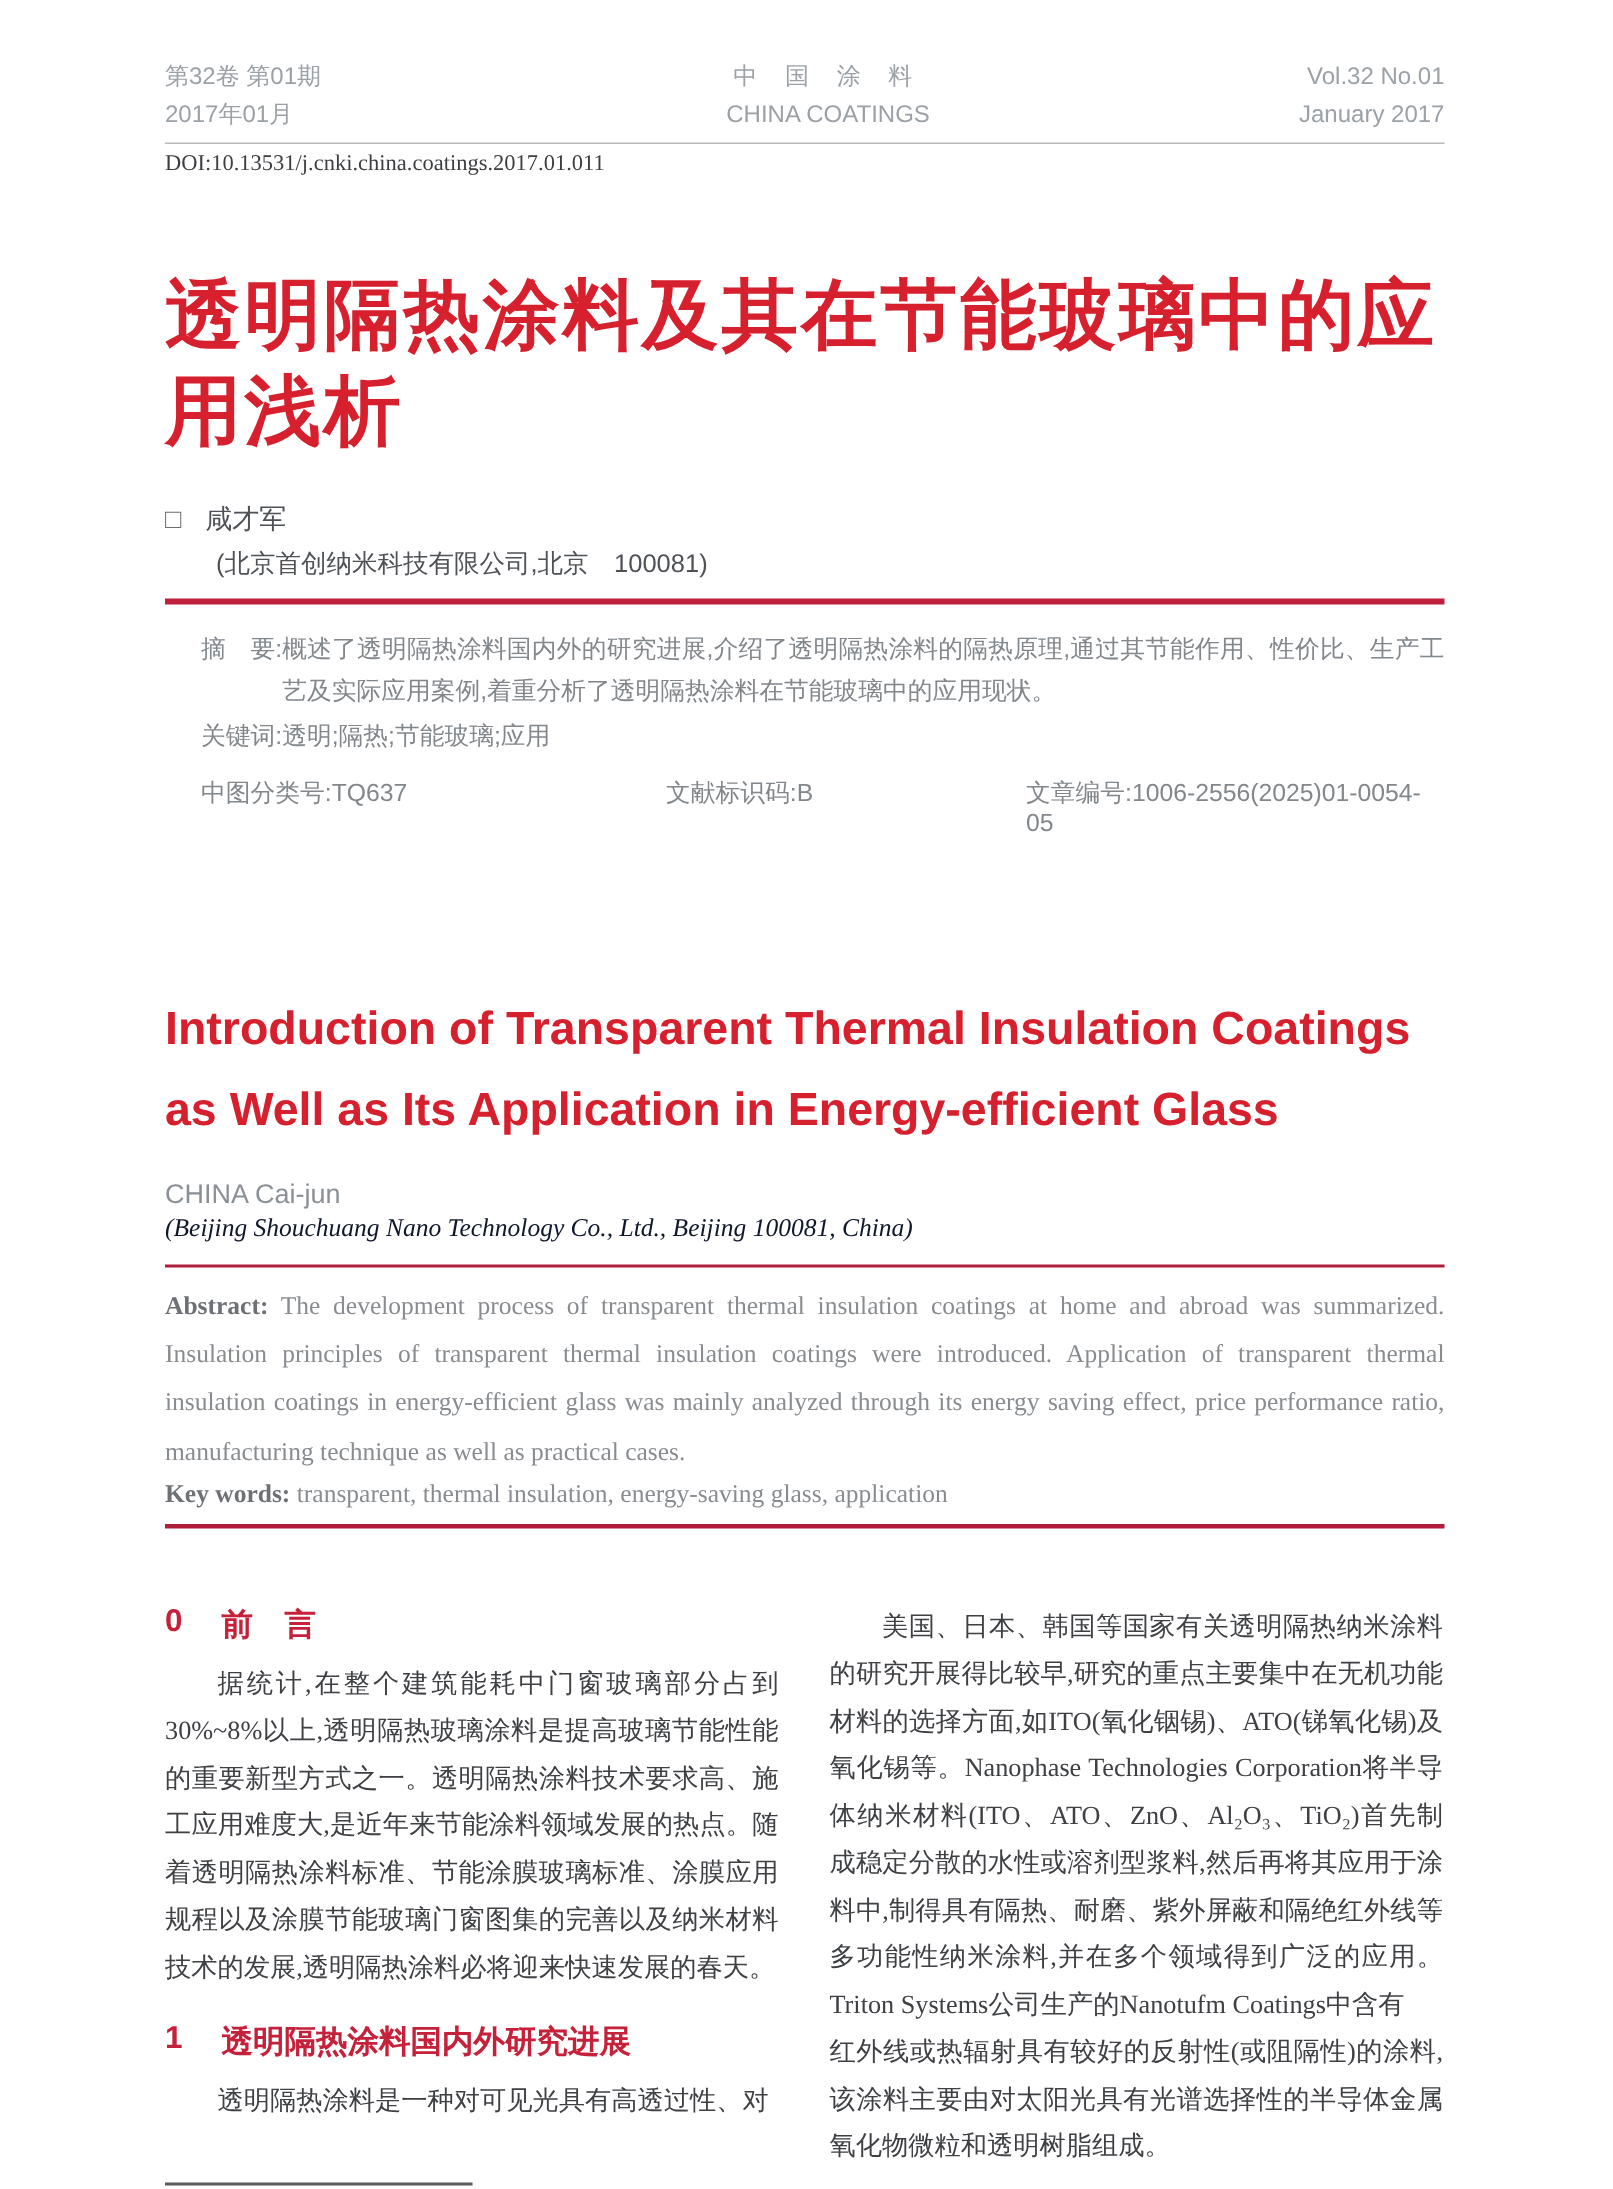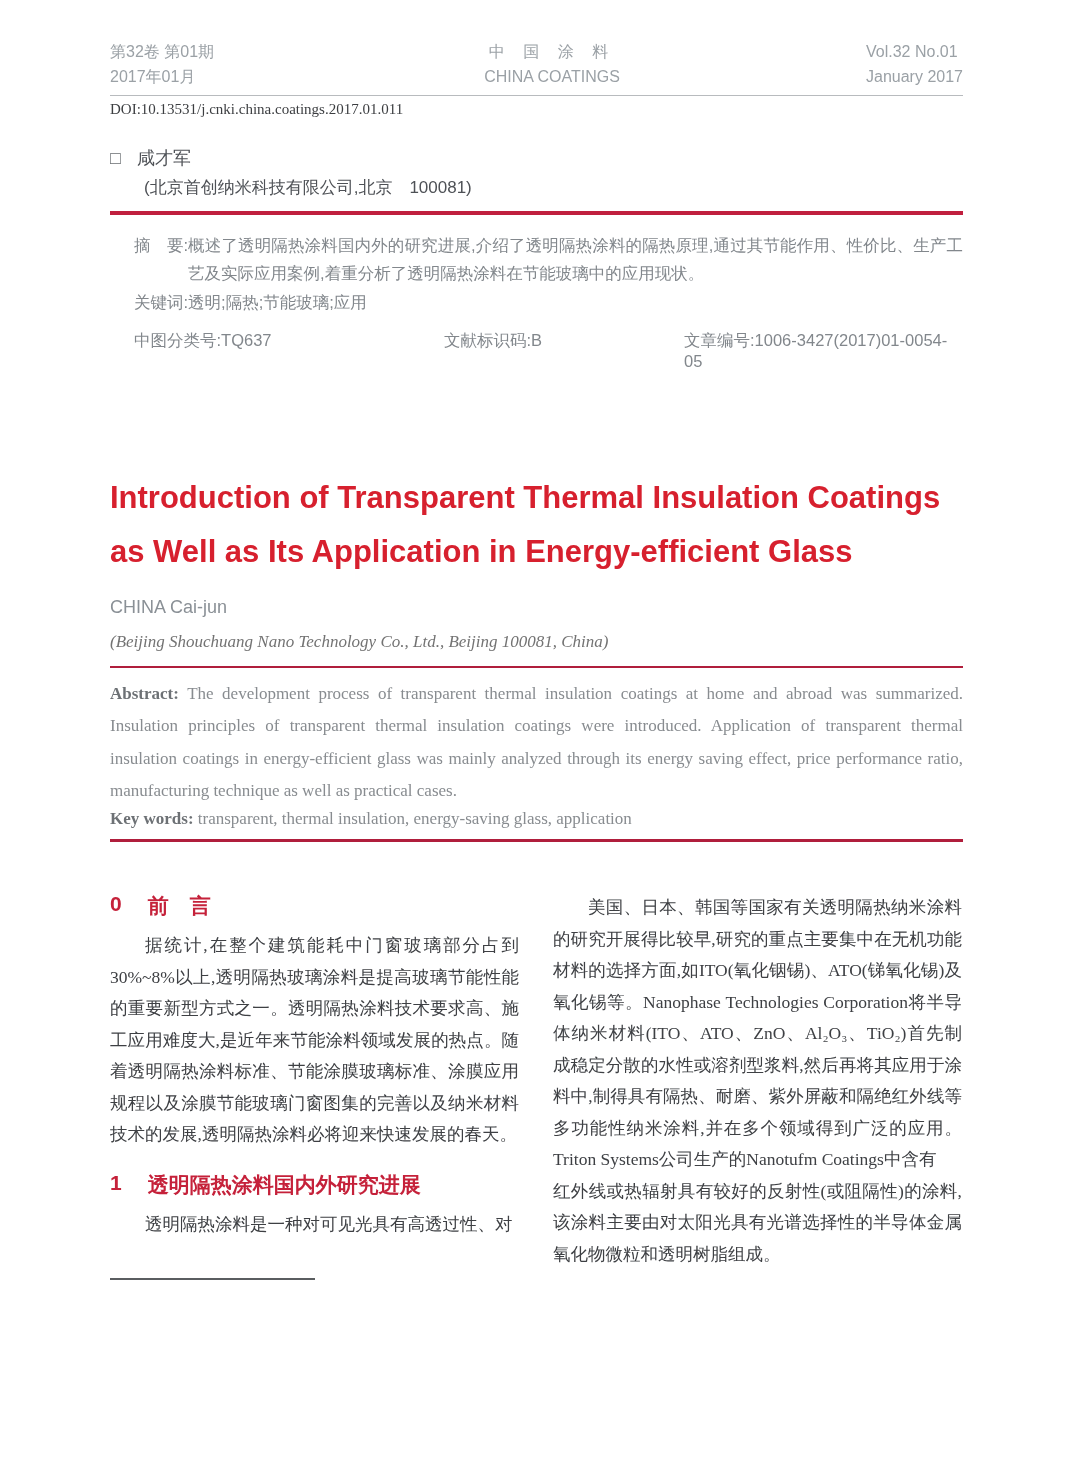--- a/index.html
+++ b/index.html
@@ -18,21 +18,21 @@
 
   
   .jheader {
     display: flex; justify-content: space-between;
     font-size: 16px; line-height: 1.55;
     color: #9ba1a6;
     padding-bottom: 5px;
     border-bottom: 1px solid #b8bbbe;
   }
   .jheader .center { text-align: center; margin-left: 24px; }
-  .jheader .right { }
+  .jheader .right { text-align: right; }
   .jheader .journal-cn { letter-spacing: 7px; }
   .doi-line {
     margin-top: 5px;
     font-family: "Liberation Serif", serif;
     font-size: 15px; color: #3c3e41;
   }
 
   
   .title-cn {
     margin-top: 60px;
@@ -74,23 +74,23 @@
   
   .title-en {
     margin-top: 100px;
     font-size: 31px; font-weight: bold;
     color: #d7202e;
     line-height: 1.75;
     width: 870px;
   }
   .author-en { margin-top: 18px; font-size: 18px; color: #8a9096; }
   .affil-en {
-    margin-top: 14px;
+    margin-top: 2px;
     font-family: "Liberation Serif", serif; font-style: italic;
-    font-size: 17px; color: #737373;
+    font-size: 17px; color: #0f172a;
   }
   .rule-thin { margin-top: 14px; height: 2px; background: #b01e3c; width: 100%; }
   .abstract-en {
     margin-top: 10px;
     font-family: "Liberation Serif", serif;
     font-size: 17px; color: #888c90; line-height: 1.9;
     text-align: justify;
   }
   .abstract-en .label, .keywords-en .label { font-weight: bold; color: #6d7175; text-align: center; }
   .keywords-en {
@@ -138,39 +138,40 @@
       <div class="journal-cn">中 国 涂 料</div>
       <div>CHINA COATINGS</div>
     </div>
     <div class="right">
       <div>Vol.32  No.01</div>
       <div>January  2017</div>
     </div>
   </div>
   <div class="doi-line">DOI:10.13531/j.cnki.china.coatings.2017.01.011</div>
 
+  <h1 class="title-cn">透明隔热涂料及其在节能玻璃中的应用浅析</h1>
 
   <div class="author-row">
     <span class="marker">□</span><span>咸才军</span>
   </div>
   <div class="affil-cn">(北京首创纳米科技有限公司,北京　100081)</div>
 
   <div class="rule-thick"></div>
 
   <div class="abstract-cn">
     <div class="row">
       <span class="label">摘　要:</span>
       <span class="text">概述了透明隔热涂料国内外的研究进展,介绍了透明隔热涂料的隔热原理,通过其节能作用、性价比、生产工艺及实际应用案例,着重分析了透明隔热涂料在节能玻璃中的应用现状。</span>
     </div>
   </div>
   <div class="keywords-cn">关键词:透明;隔热;节能玻璃;应用</div>
   <div class="clc-row">
     <span>中图分类号:TQ637</span>
     <span>文献标识码:B</span>
-    <span>文章编号:1006-3427(2017)01-0054-05</span>
+    <span>文章编号:1006-2556(2025)01-0054-05</span>
   </div>
 
   <h2 class="title-en">Introduction of Transparent Thermal Insulation Coatings as Well as Its Application in Energy-efficient Glass</h2>
   <div class="author-en">CHINA Cai-jun</div>
   <div class="affil-en">(Beijing Shouchuang Nano Technology Co., Ltd., Beijing 100081, China)</div>
 
   <div class="rule-thin"></div>
 
   <p class="abstract-en"><span class="label">Abstract:</span><span> The development process of transparent thermal insulation coatings at home and abroad was summarized. Insulation principles of transparent thermal insulation coatings were introduced. Application of transparent thermal insulation coatings in energy-efficient glass was mainly analyzed through its energy saving effect, price performance ratio, manufacturing technique as well as practical cases.</span></p>
   <p class="keywords-en"><span class="label">Key words:</span><span> transparent, thermal insulation, energy-saving glass, application</span></p>

